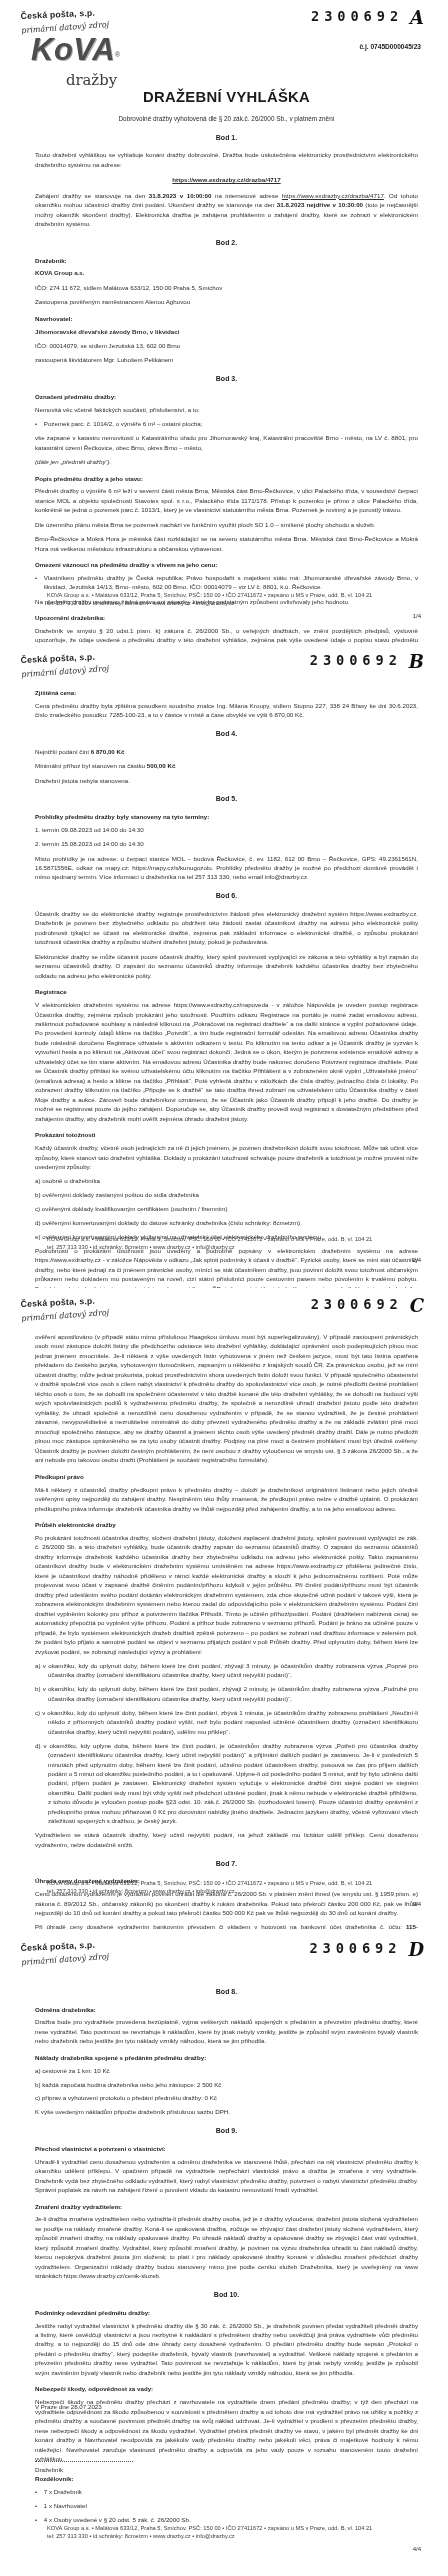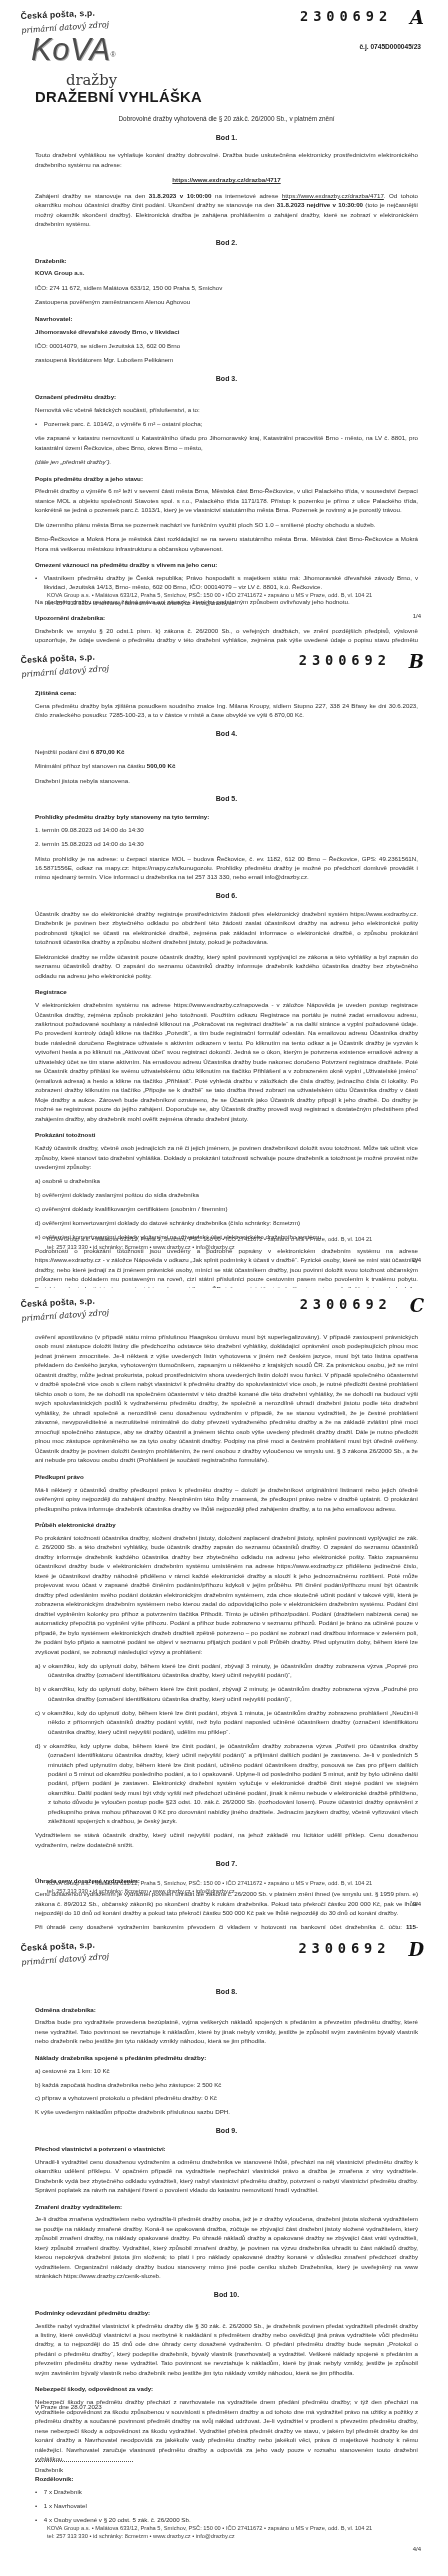--- a/index.html
+++ b/index.html
@@ -5,31 +5,31 @@
   html,body { margin:0; padding:0; background:#ffffff; }
   body { font-family:"Liberation Sans", sans-serif; font-size:6.2px; line-height:1.53; color:#2e2e2e; width:449px; }
   .doc { width:449px; }
   .page { position:relative; width:449px; height:644px; overflow:hidden; background:#fff; }
   .page.last { height:645px; }
 
   
   .hdr-sender { position:absolute; left:21px; top:7.7px; transform:rotate(-2.5deg); }
   .hdr-sender .l1 { font-weight:bold; font-size:8.7px; color:#1d1d1d; letter-spacing:0.2px; }
   .hdr-sender .l2 { font-style:italic; font-size:8px; font-family:"DejaVu Serif", serif; color:#2a2a2a; margin-top:1.1px; transform:rotate(-1.5deg); }
-  .stamp { position:absolute; right:25px; top:5.5px; display:flex; align-items:flex-start; gap:18px; }
+  .stamp { position:absolute; right:25px; top:5.5px; display:flex; align-items:flex-start; gap:7px; }
   .stamp .num { font-family:"DejaVu Sans Mono", monospace; font-size:13.7px; font-weight:bold; letter-spacing:4.9px; color:#1a1a1a; }
   .stamp .letter { font-family:"DejaVu Serif", serif; font-style:italic; font-weight:bold; font-size:18px; color:#111; margin-top:-1.1px; }
   .case-number { position:absolute; right:28px; top:42px; font-weight:bold; font-size:6.6px; color:#222; }
   .kova { position:absolute; left:31px; top:26px; }
-  .kova .logotext { font-size:31px; font-weight:400; font-style:italic; letter-spacing:0.5px; color:#4d4d4d; text-shadow:1.1px 0.5px 0 rgba(100,100,100,.55);text-align:center; }
+  .kova .logotext { font-size:31px; font-weight:700; font-style:italic; letter-spacing:0.5px; color:#4d4d4d; text-shadow:1.1px 0.5px 0 rgba(100,100,100,.55);text-align:center; }
   .kova .reg { font-size:7px; vertical-align:super; color:#4d4d4d; }
   .kova .sub { font-family:"DejaVu Serif", serif; font-size:14.8px; color:#3a3a3a; margin:-4.4px 0 0 35px; }
 
   .content { position:absolute; left:35px; right:31px; top:0; }
-  .doc-title { font-size:14.8px; font-weight:bold; letter-spacing:0.3px; color:#1b1b1b; margin:0; }
+  .doc-title { text-align:center; font-size:14.8px; font-weight:bold; letter-spacing:0.3px; color:#1b1b1b; margin:0; }
   .doc-subtitle { text-align:center; font-size:6.4px; margin-top:4.9px; color:#2a2a2a; }
   .bod { text-align:center; font-weight:bold; font-size:7px; margin:9.3px 0 7px; color:#1d1d1d; }
   .para { text-align:justify; margin:0 0 4.9px; }
   .line { margin:0 0 4.9px; }
   .label { font-weight:bold; margin:7px 0 3.3px; color:#1d1d1d; }
   .italic { font-style:italic; }
   .center-link { text-align:center; font-weight:bold; text-decoration:underline; margin:6px 0 6px; }
   .u { text-decoration:underline; }
   b { color:#1d1d1d; }
   .bul { display:flex; gap:4.4px; margin:0 0 4.9px; text-align:justify; }

